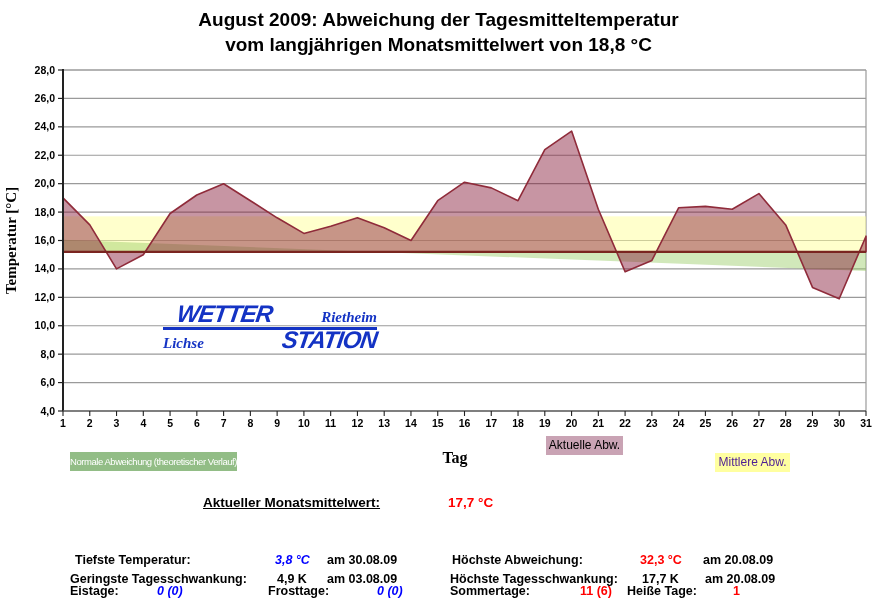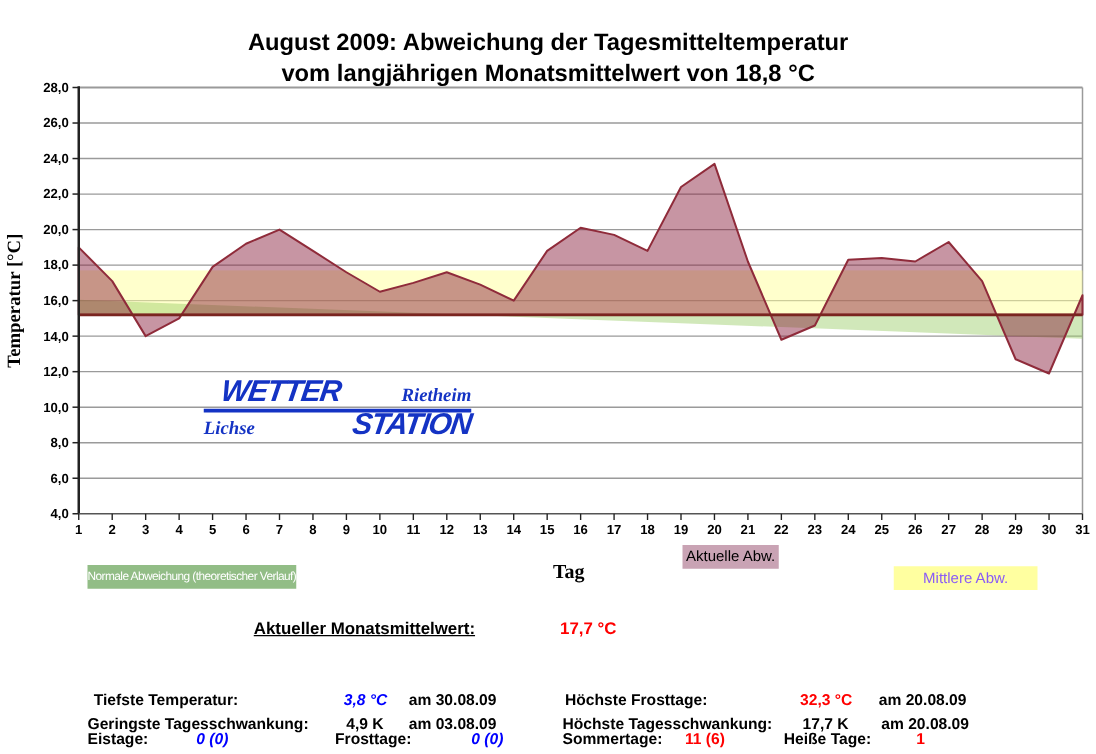--- a/index.html
+++ b/index.html
@@ -1,18 +1,18 @@
 <!DOCTYPE html>
 <html><head>
 <meta charset="utf-8">
 <style>
   html,body{margin:0;padding:0;background:#fff;}
   #page{position:relative;width:877px;height:603px;background:#ffffff;overflow:hidden;
         font-family:"Liberation Sans",sans-serif;}
-  #title{position:absolute;top:22px;left:0;width:877px;text-align:center;
+  #title{position:absolute;top:7px;left:0;width:877px;text-align:center;
          font-size:19px;line-height:25px;font-weight:bold;color:#000;}
   #chart-svg{position:absolute;left:0;top:0;}
   .tick-label{font:bold 10.5px "Liberation Sans",sans-serif;fill:#000;}
   .ytitle{font:bold 15px "Liberation Serif",serif;fill:#000;}
 
   
   #watermark{position:absolute;left:163px;top:302px;width:214px;color:#1433c4;}
   .wm-row{display:flex;justify-content:space-between;align-items:baseline;}
   .wm-big{font-style:italic;font-weight:bold;font-size:24px;line-height:24px;
           letter-spacing:-1px;transform:skewX(-8deg);}
@@ -20,21 +20,21 @@
   #wm-line{border-top:3px solid #1433c4;margin:1px 0 0 0;}
   #wm-row2{margin-top:-2px;}
   #wm-row1 .wm-big{margin-left:14px;}
 
   
   .legend-box{position:absolute;height:19px;line-height:19px;text-align:center;
               font-size:12px;white-space:nowrap;overflow:hidden;}
   #legend-normal{left:70px;top:452px;width:167px;background:#92bd86;color:#ffffff;
                  font-size:9.5px;letter-spacing:-0.45px;}
   #legend-aktuelle{left:546px;top:436px;width:77px;background:#c9a3b4;color:#000000;}
-  #legend-mittlere{left:715px;top:453px;width:115px;background:#ffffa0;color:#8b5cf6;}
+  #legend-mittlere{left:715px;top:453px;width:75px;background:#ffffa0;color:#4c1d95;}
   #xtitle{position:absolute;left:425px;top:449px;width:60px;text-align:center;
           font-family:"Liberation Serif",serif;font-weight:bold;font-size:16px;color:#000;}
 
   
   .stat{position:absolute;font-weight:bold;font-size:12.5px;color:#000;white-space:nowrap;}
   .blue{color:#0000ff;font-style:italic;} .red{color:#ff0000;}
   #stat-header-label{left:203px;top:495px;font-size:13.5px;text-decoration:underline;}
   #stat-header-value{left:448px;top:495px;font-size:13.5px;}
   .row1{top:553px;} .row2{top:572px;} .row3{top:584px;}
 </style>
@@ -185,33 +185,33 @@
   <div id="xtitle">Tag</div>
   <div class="legend-box" id="legend-aktuelle">Aktuelle Abw.</div>
   <div class="legend-box" id="legend-mittlere">Mittlere Abw.</div>
 
   <span class="stat" id="stat-header-label">Aktueller Monatsmittelwert:</span>
   <span class="stat red" id="stat-header-value">17,7 °C</span>
 
   <span class="stat row1" style="left:75px">Tiefste Temperatur:</span>
   <span class="stat row1 blue" style="left:275px">3,8 °C</span>
   <span class="stat row1" style="left:327px">am 30.08.09</span>
-  <span class="stat row1" style="left:452px">Höchste Frosttage:</span>
+  <span class="stat row1" style="left:452px">Höchste Abweichung:</span>
   <span class="stat row1 red" style="left:640px">32,3 °C</span>
   <span class="stat row1" style="left:703px">am 20.08.09</span>
 
   <span class="stat row2" style="left:70px">Geringste Tagesschwankung:</span>
   <span class="stat row2" style="left:277px">4,9 K</span>
   <span class="stat row2" style="left:327px">am 03.08.09</span>
   <span class="stat row2" style="left:450px">Höchste Tagesschwankung:</span>
   <span class="stat row2" style="left:642px">17,7 K</span>
   <span class="stat row2" style="left:705px">am 20.08.09</span>
 
   <span class="stat row3" style="left:70px">Eistage:</span>
   <span class="stat row3 blue" style="left:157px">0 (0)</span>
   <span class="stat row3" style="left:268px">Frosttage:</span>
   <span class="stat row3 blue" style="left:377px">0 (0)</span>
   <span class="stat row3" style="left:450px">Sommertage:</span>
-  <span class="stat row3 red" style="left:548px">11 (6)</span>
+  <span class="stat row3 red" style="left:580px">11 (6)</span>
   <span class="stat row3" style="left:627px">Heiße Tage:</span>
   <span class="stat row3 red" style="left:733px">1</span>
 
 </div>
 
 </body></html>

